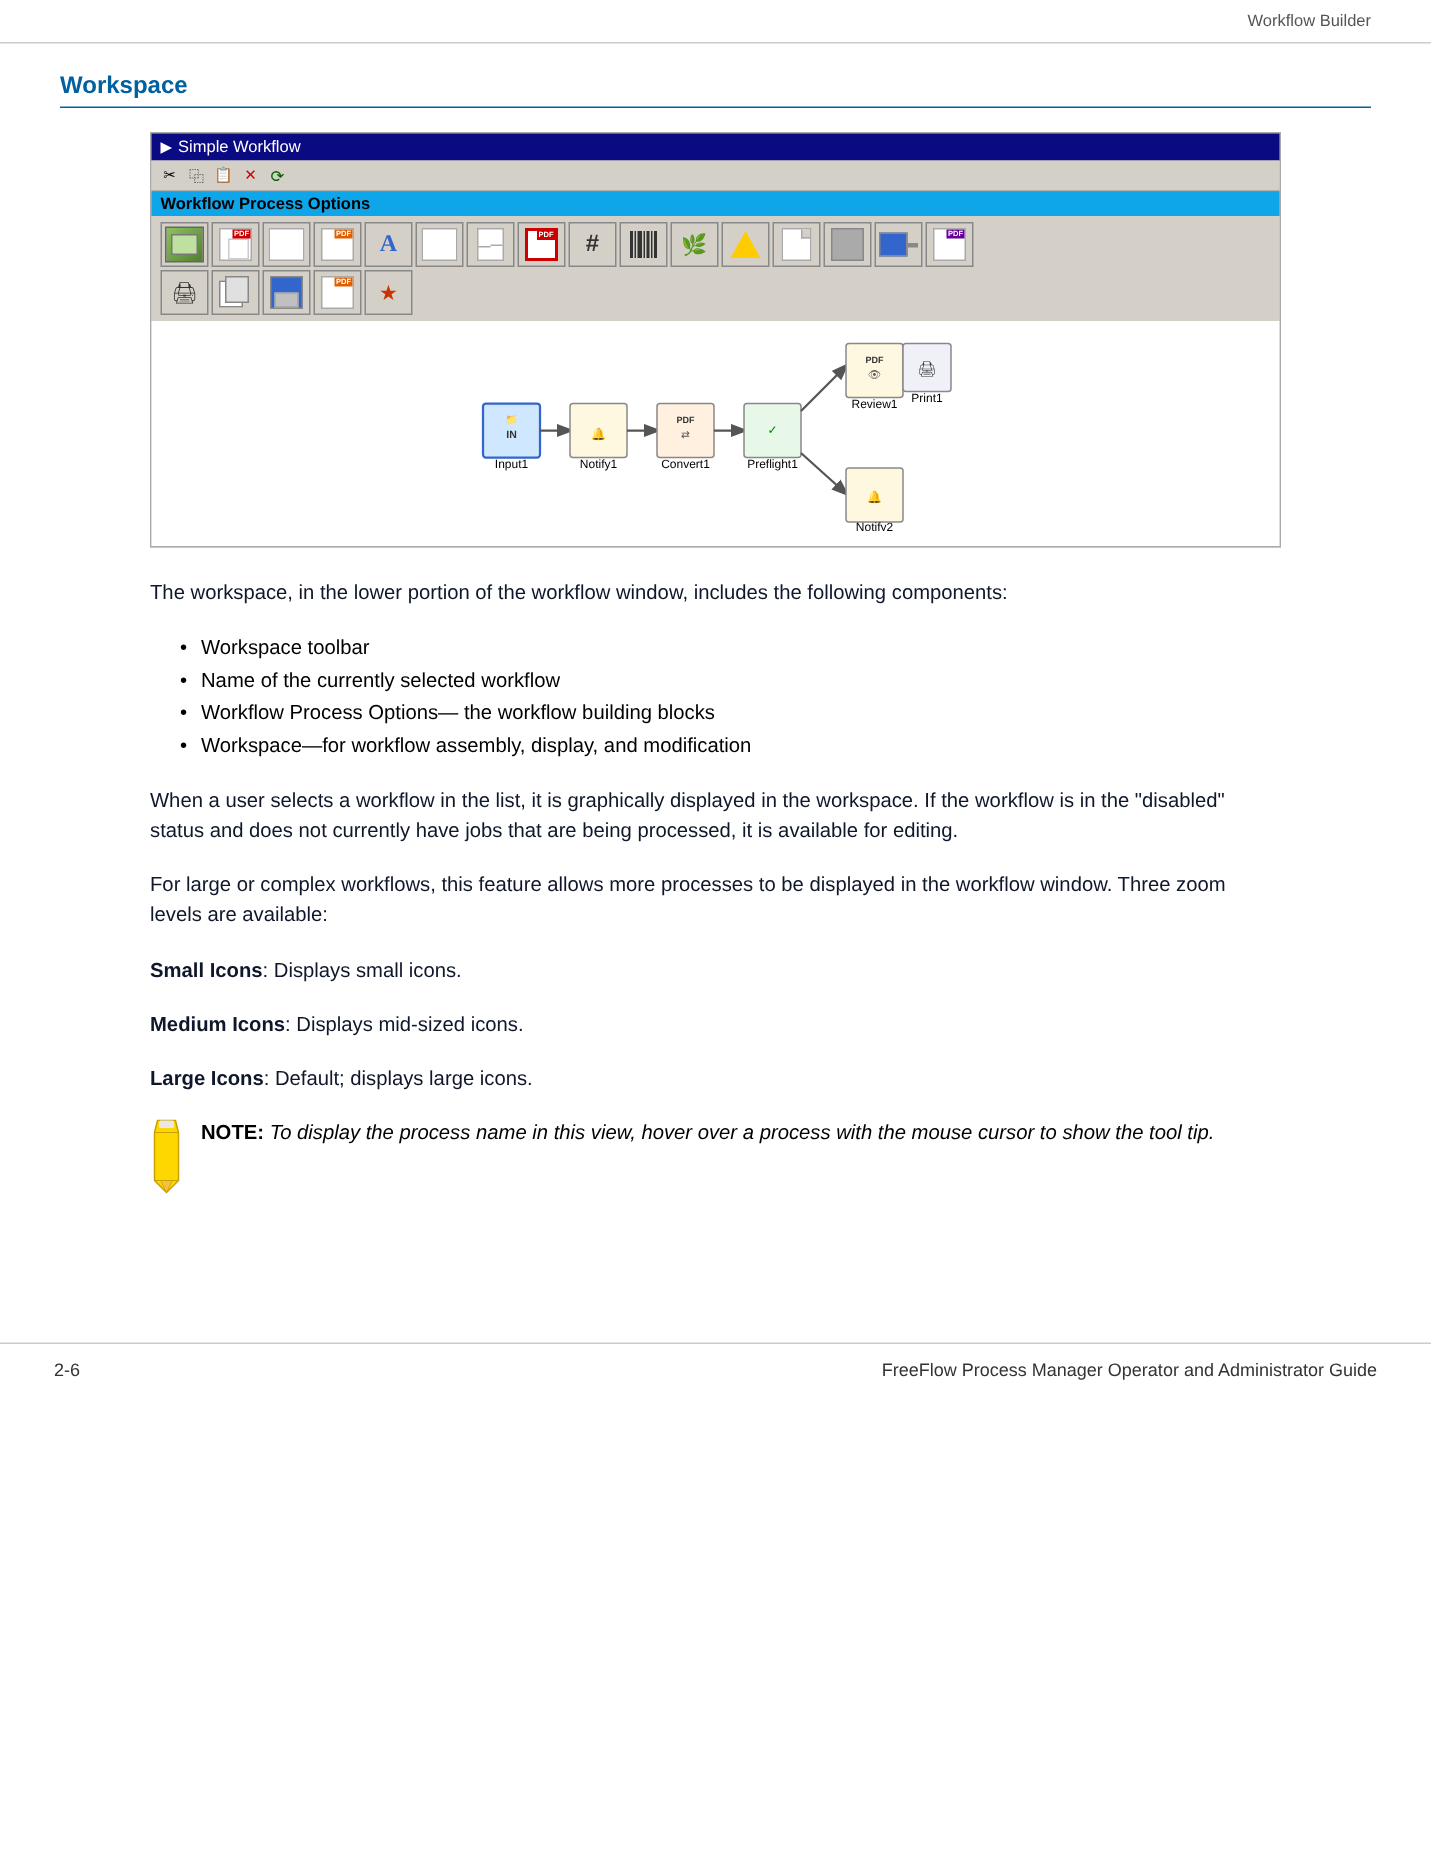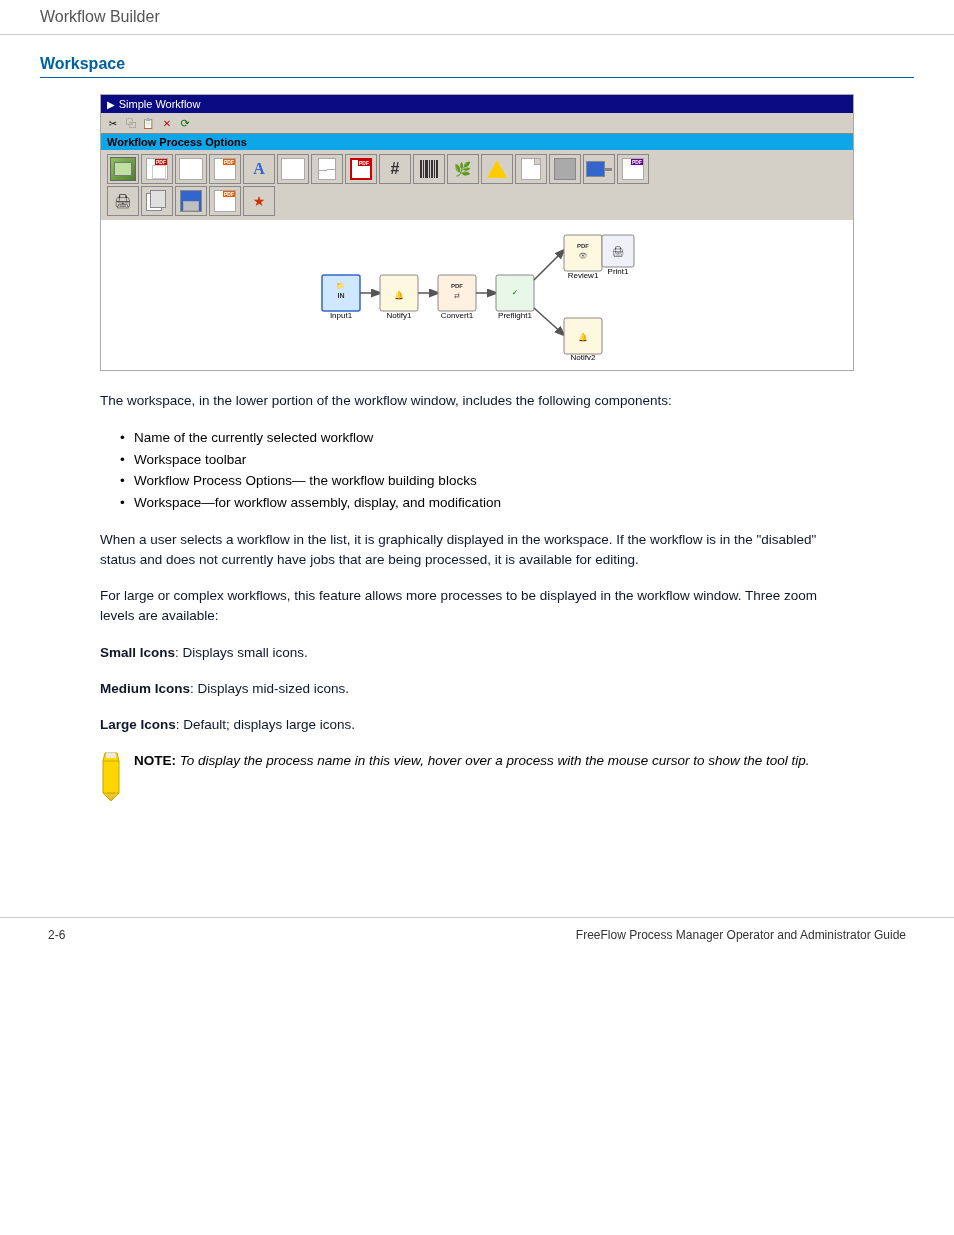--- a/index.html
+++ b/index.html
@@ -17,22 +17,23 @@
       width: 954px;
       min-height: 1235px;
       padding: 0;
       position: relative;
     }
 
     
     .breadcrumb-bar {
       border-bottom: 1px solid #ccc;
       padding: 8px 40px;
-      font-size: 16px;
+      font-size: 11px;
       color: #555;
+      text-align: right;
     }
 
     
     .main-content {
       padding: 20px 40px 40px 40px;
     }
 
     
     .section-heading {
       color: #0060a0;
@@ -168,22 +169,22 @@
       line-height: 1.5;
     }
 
     .italic-text {
       font-style: italic;
     }
 
     
     .page-footer {
       border-top: 1px solid #ccc;
-      margin-top: 60px;
-      padding: 10px 48px;
+      margin-top: 44px;
+      padding: 10px 36px;
       display: flex;
       justify-content: space-between;
       align-items: center;
       font-size: 12px;
       color: #333;
     }
 
     .bold-label {
       font-weight: bold;
     }
@@ -444,22 +445,22 @@
               <path d="M0,0 L0,6 L8,3 z" fill="#555"></path>
             </marker>
           </defs>
         </svg>
       </div>
     </div>
 
     <p class="text-block">The workspace, in the lower portion of the workflow window, includes the following components:</p>
 
     <ul class="bullet-list">
+      <li>Workspace toolbar</li>
       <li>Name of the currently selected workflow</li>
-      <li>Workspace toolbar</li>
       <li>Workflow Process Options— the workflow building blocks</li>
       <li>Workspace—for workflow assembly, display, and modification</li>
     </ul>
 
     <p class="text-block">When a user selects a workflow in the list, it is graphically displayed in the workspace. If the workflow is in the "disabled" status and does not currently have jobs that are being processed, it is available for editing.</p>
 
 
     <p class="text-block">For large or complex workflows, this feature allows more processes to be displayed in the workflow window. Three zoom levels are available:</p>
 
     <p class="text-block">

